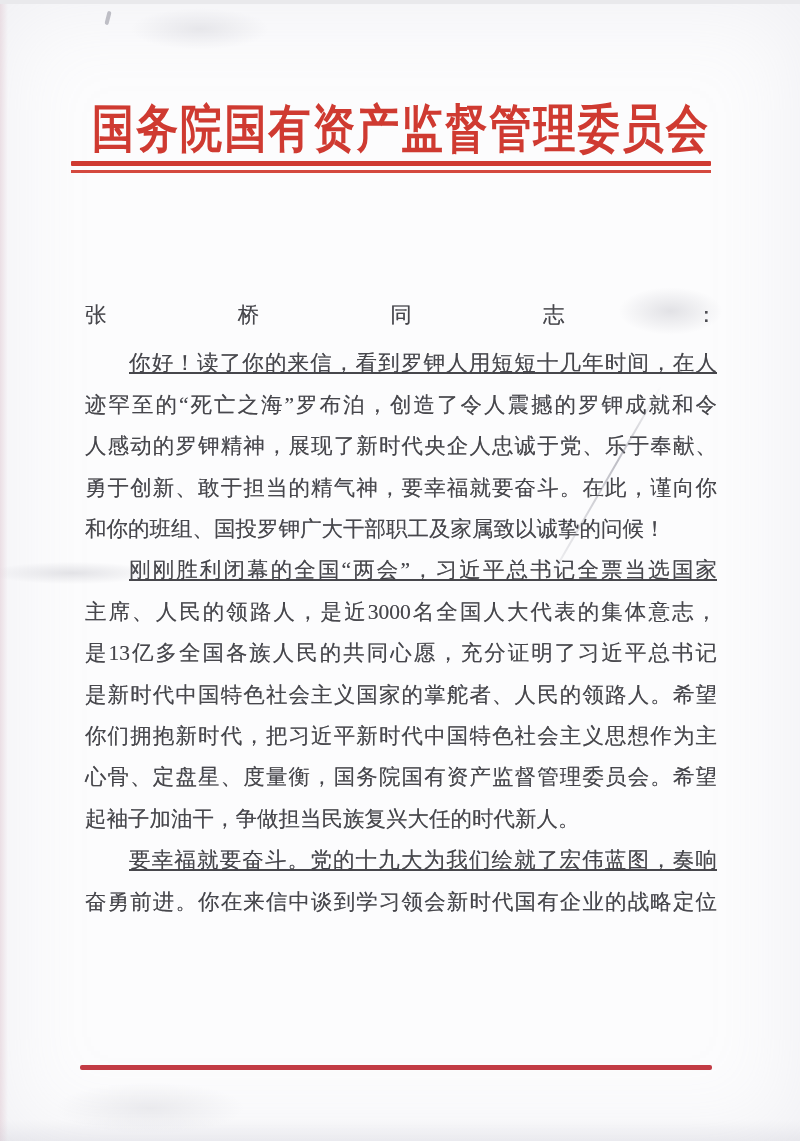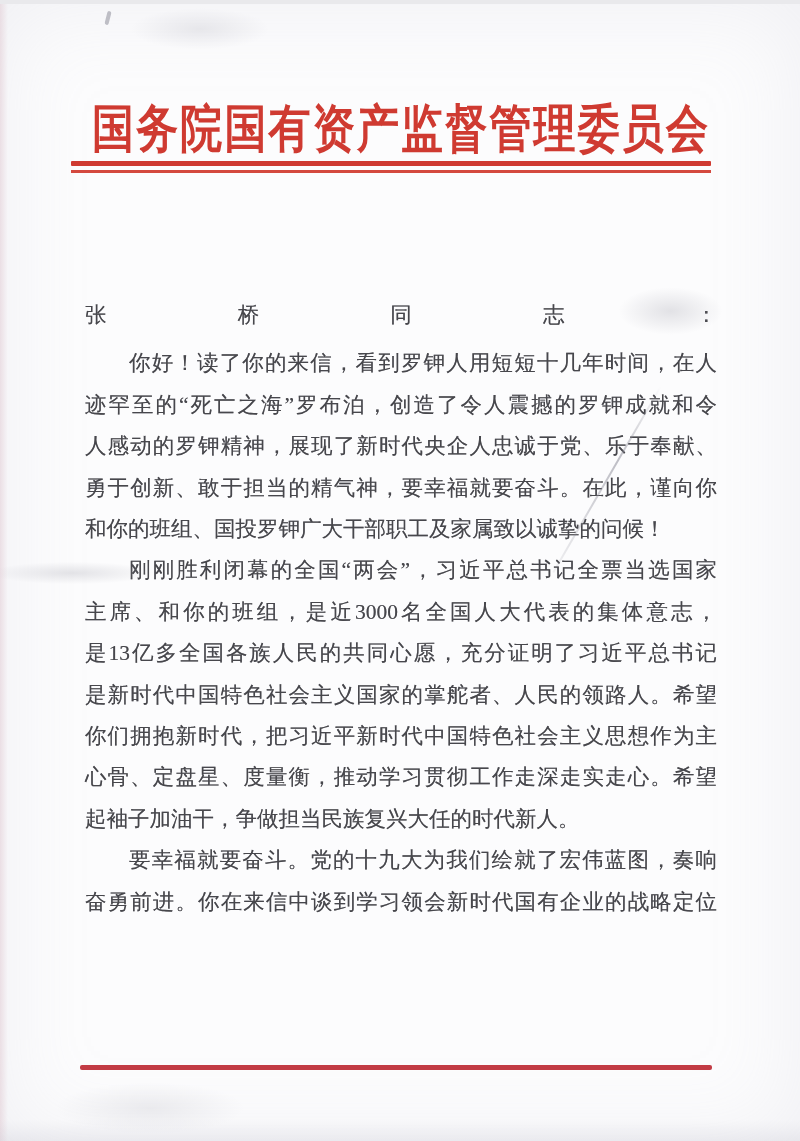--- a/index.html
+++ b/index.html
@@ -21,21 +21,21 @@
   }
   .rule-thick{position:absolute;left:71px;top:157px;width:640px;height:5px;background:#cf3a31;border-radius:1px;}
   .rule-thin{position:absolute;left:71px;top:166px;width:640px;height:2.5px;background:#d4493f;}
   
   .letter{
     position:absolute;left:85px;top:291px;width:632px;
     font-size:21.5px;line-height:41.4px;color:#47474c;
     text-shadow:0 0 .5px rgba(70,70,76,.55);
   }
   .line{text-align:justify;text-align-last:justify;}
-  .line.indent{padding-left:44px;}
+  .line.indent{padding-left:44px;text-decoration:underline;}
   .line.end{text-align-last:left;}
   .salutation{text-align:left;margin-bottom:7px;}
   
   .footer-rule{position:absolute;left:80px;top:1061px;width:632px;height:4.5px;background:#c23b44;border-radius:2px;}
   
   .artifact{position:absolute;pointer-events:none;}
   .crease-diagonal{left:606px;top:368px;width:2px;height:215px;
     background:linear-gradient(to bottom,rgba(140,140,152,0),rgba(140,140,152,.55) 40%,rgba(140,140,152,.1));
     transform:rotate(30deg);}
   .smudge-top{left:130px;top:4px;width:140px;height:42px;
@@ -63,25 +63,25 @@
   <div class="rule-thin"></div>
 
   <div class="letter">
     <div class="line salutation">张桥同志：</div>
     <div class="line indent">你好！读了你的来信，看到罗钾人用短短十几年时间，在人</div>
     <div class="line">迹罕至的“死亡之海”罗布泊，创造了令人震撼的罗钾成就和令</div>
     <div class="line">人感动的罗钾精神，展现了新时代央企人忠诚于党、乐于奉献、</div>
     <div class="line">勇于创新、敢于担当的精气神，要幸福就要奋斗。在此，谨向你</div>
     <div class="line end">和你的班组、国投罗钾广大干部职工及家属致以诚挚的问候！</div>
     <div class="line indent">刚刚胜利闭幕的全国“两会”，习近平总书记全票当选国家</div>
-    <div class="line">主席、和你的班组，是近3000名全国人大代表的集体意志，</div>
+    <div class="line">主席、人民的领路人，是近3000名全国人大代表的集体意志，</div>
     <div class="line">是13亿多全国各族人民的共同心愿，充分证明了习近平总书记</div>
     <div class="line">是新时代中国特色社会主义国家的掌舵者、人民的领路人。希望</div>
     <div class="line">你们拥抱新时代，把习近平新时代中国特色社会主义思想作为主</div>
-    <div class="line">心骨、定盘星、度量衡，推动学习贯彻工作走深走实走心。希望</div>
+    <div class="line">心骨、定盘星、度量衡，国务院国有资产监督管理委员会。希望</div>
     <div class="line end">起袖子加油干，争做担当民族复兴大任的时代新人。</div>
     <div class="line indent">要幸福就要奋斗。党的十九大为我们绘就了宏伟蓝图，奏响</div>
     <div class="line">奋勇前进。你在来信中谈到学习领会新时代国有企业的战略定位</div>
   </div>
 
   <div class="footer-rule"></div>
 
   <div class="artifact crease-diagonal"></div>
   <div class="artifact smudge-top"></div>
   <div class="artifact speck"></div>

